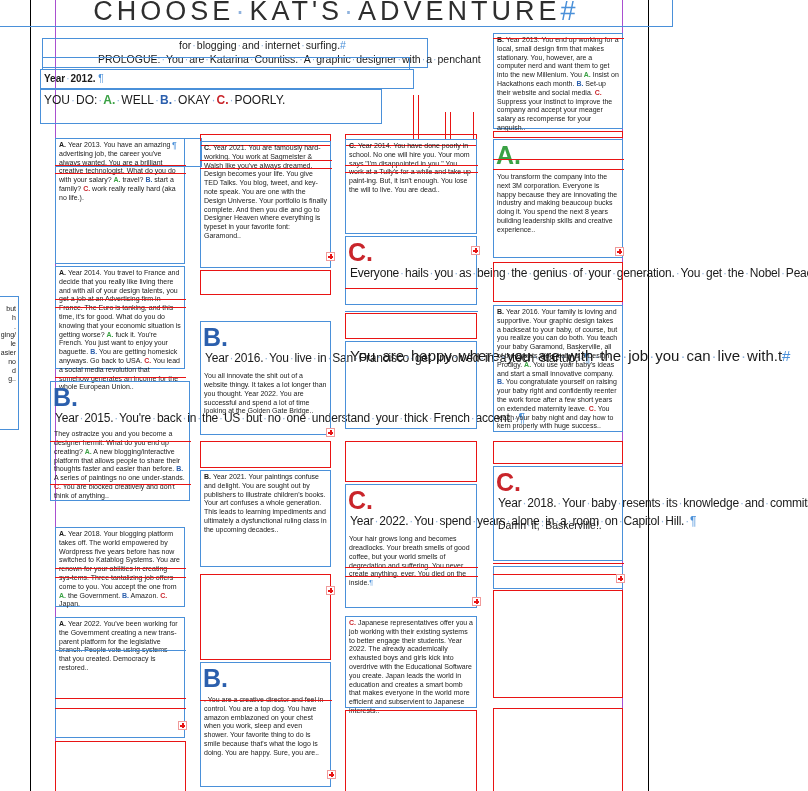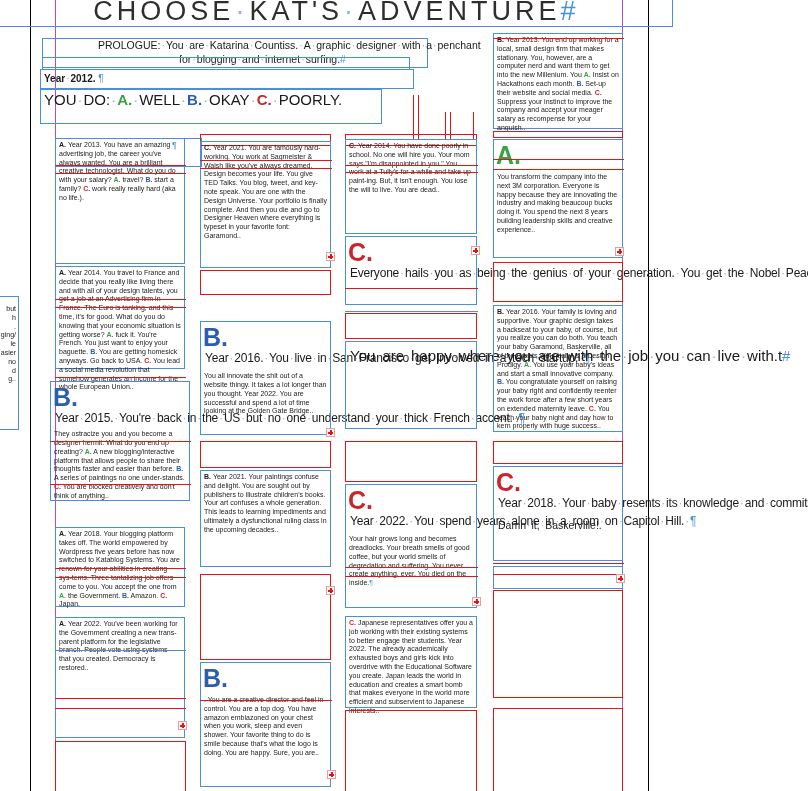--- a/index.html
+++ b/index.html
@@ -21,21 +21,21 @@
   .oflow{position:absolute;width:9px;height:9px;border:1px solid #f09a9a;background:#fff;box-sizing:border-box;}
   .oflow::before{content:"";position:absolute;left:3px;top:1px;width:1.5px;height:5px;background:var(--red);}
   .oflow::after{content:"";position:absolute;top:3px;left:1px;height:1.5px;width:5px;background:var(--red);}
   .b7{font-size:7px;line-height:8.8px;padding:2px 3px;}
   .b10{font-size:10.5px;line-height:13px;padding:6px 4px 0 4px;}
   .hl{font-size:12px;line-height:15.3px;padding:2px 4px;letter-spacing:-0.2px;}
   .big15{font-size:15px;line-height:19.5px;padding:4px 4px;}
   .drop{float:left;font-size:25px;line-height:25px;font-weight:bold;margin:3px 4px 1px 2px;}
   .y12{font-size:10px;line-height:16px;padding:1px 3px;}
   .school{font-size:15.5px;line-height:18px;padding:1px 3px;white-space:nowrap;}
-  .youdo{font-size:15px;line-height:20px;padding:0 3px;white-space:nowrap;}
+  .youdo{font-size:12px;line-height:20px;padding:0 3px;white-space:nowrap;}
   .prol{font-size:10.5px;line-height:13.5px;text-align:center;padding-left:55px;white-space:nowrap;}
   .title{font-size:27px;letter-spacing:4px;color:#2e2e2e;white-space:nowrap;text-align:center;font-weight:400;}
   .c-g{color:var(--green);} .c-b{color:var(--optblue);} .c-r{color:var(--optred);}
   .c-m{color:var(--mark);} .bd{font-weight:bold;}
   .idot{color:var(--dot);padding:0 1px;font-weight:normal;}
   .frag{text-align:right;}
   .frag div{font-size:7px;line-height:8.8px;}
 </style>
 </head>
 <body>
@@ -44,22 +44,22 @@
 
   <div class="vblk" style="left:30px;top:0;height:791px"></div>
   <div class="vblk" style="left:648px;top:0;height:791px"></div>
   <div class="vpur" style="left:55px;top:0;height:791px"></div>
   <div class="vpur" style="left:622px;top:0;height:791px"></div>
 
   <div class="tf" style="left:-8px;top:-22px;width:681px;height:49px"></div>
   <div class="abs title" style="left:0;top:-4px;width:673px"><span>CHOOSE<span class="idot">·</span>KAT'S<span class="idot">·</span>ADVENTURE</span><span class="c-m">#</span></div>
 
   <div class="tf" style="left:42px;top:38px;width:386px;height:30px">
+    <div class="prol"><span>for<span class="idot">·</span>blogging<span class="idot">·</span>and<span class="idot">·</span>internet<span class="idot">·</span>surfing.</span><span class="c-m">#</span></div>
     <div class="prol"><span>PROLOGUE:<span class="idot">·</span>You<span class="idot">·</span>are<span class="idot">·</span>Katarina<span class="idot">·</span>Countiss.<span class="idot">·</span>A<span class="idot">·</span>graphic<span class="idot">·</span>designer<span class="idot">·</span>with<span class="idot">·</span>a<span class="idot">·</span>penchant</span></div>
-    <div class="prol"><span>for<span class="idot">·</span>blogging<span class="idot">·</span>and<span class="idot">·</span>internet<span class="idot">·</span>surfing.</span><span class="c-m">#</span></div>
   </div>
   <div class="tf" style="left:42px;top:57px;width:368px;height:13px"></div>
   <div class="tf" style="left:40px;top:69px;width:374px;height:20px">
     <div class="y12"><span class="bd">Year<span class="idot">·</span>2012.</span><span class="c-m"> ¶</span></div>
   </div>
   <div class="tf" style="left:40px;top:89px;width:342px;height:35px;overflow:visible">
     <div class="youdo"><span>YOU<span class="idot">·</span>DO:<span class="idot">·</span></span><span class="c-g bd">A.</span><span><span class="idot">·</span>WELL<span class="idot">·</span></span><span class="c-b bd">B.</span><span><span class="idot">·</span>OKAY<span class="idot">·</span></span><span class="c-r bd">C.</span><span><span class="idot">·</span>POORLY.</span></div>
   </div>
   <div class="vred" style="left:413px;top:95px;height:45px"></div>
   <div class="vred" style="left:418px;top:95px;height:45px"></div>

